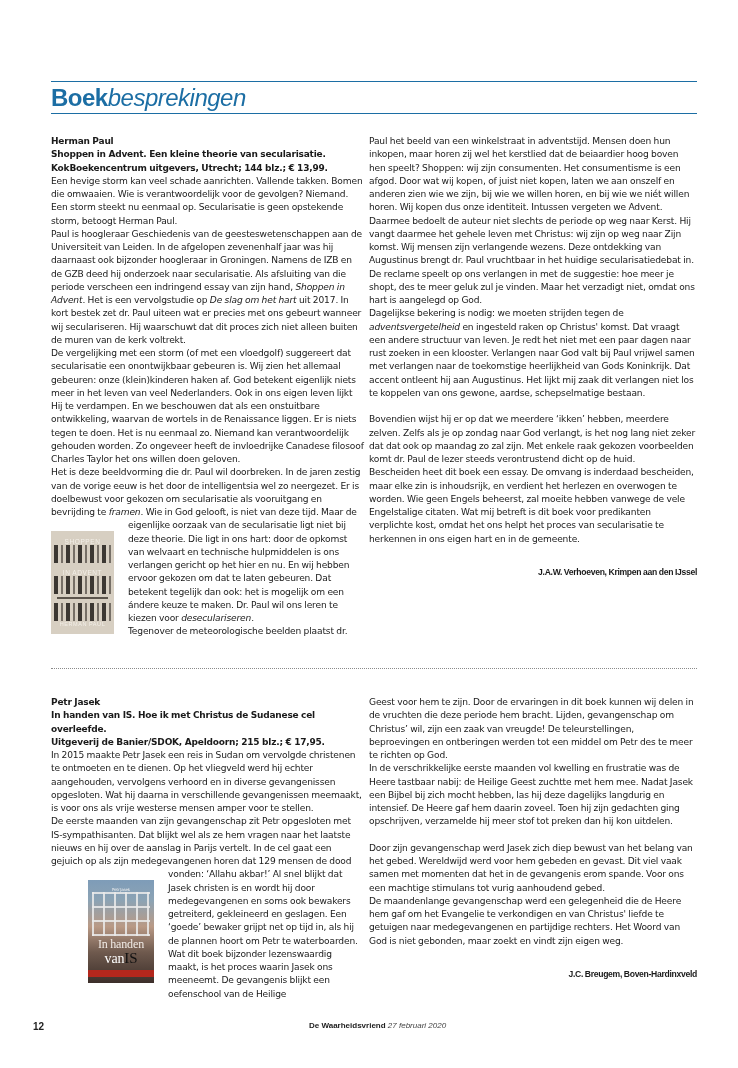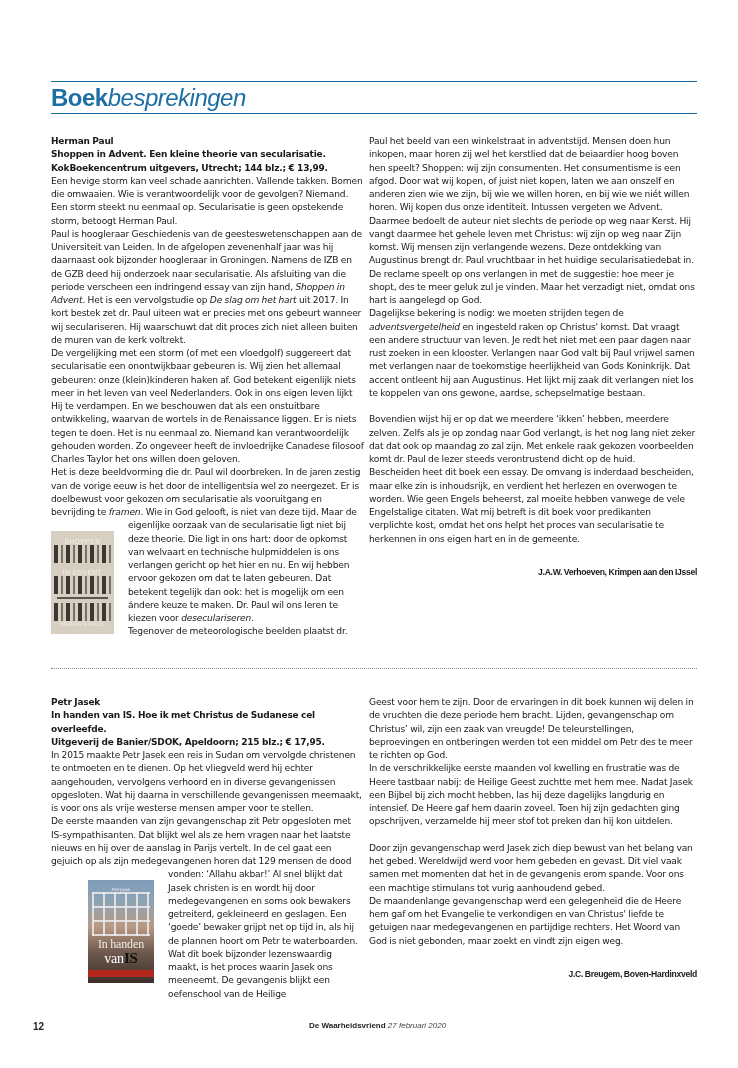--- a/index.html
+++ b/index.html
@@ -161,21 +161,21 @@
     .cover.is .t2 {
       position: absolute;
       left: 0; right: 0; top: 70px;
       text-align: center;
       font-family: "Liberation Serif", serif;
       font-size: 15px;
       color: #ffffff;
       line-height: 16px;
     }
     .cover.is .t2 .van { font-size: 14px; font-weight: normal; }
-    .cover.is .t2 .b { font-weight: bold; color: #111; }
+    .cover.is .t2 .b { font-weight: normal; color: #111; }
     .cover.is .band {
       position: absolute;
       left: 0; right: 0; bottom: 6px; height: 7px;
       background: #b3271d;
     }
 
     .dotted {
       position: absolute;
       left: 51px;
       top: 668px;

